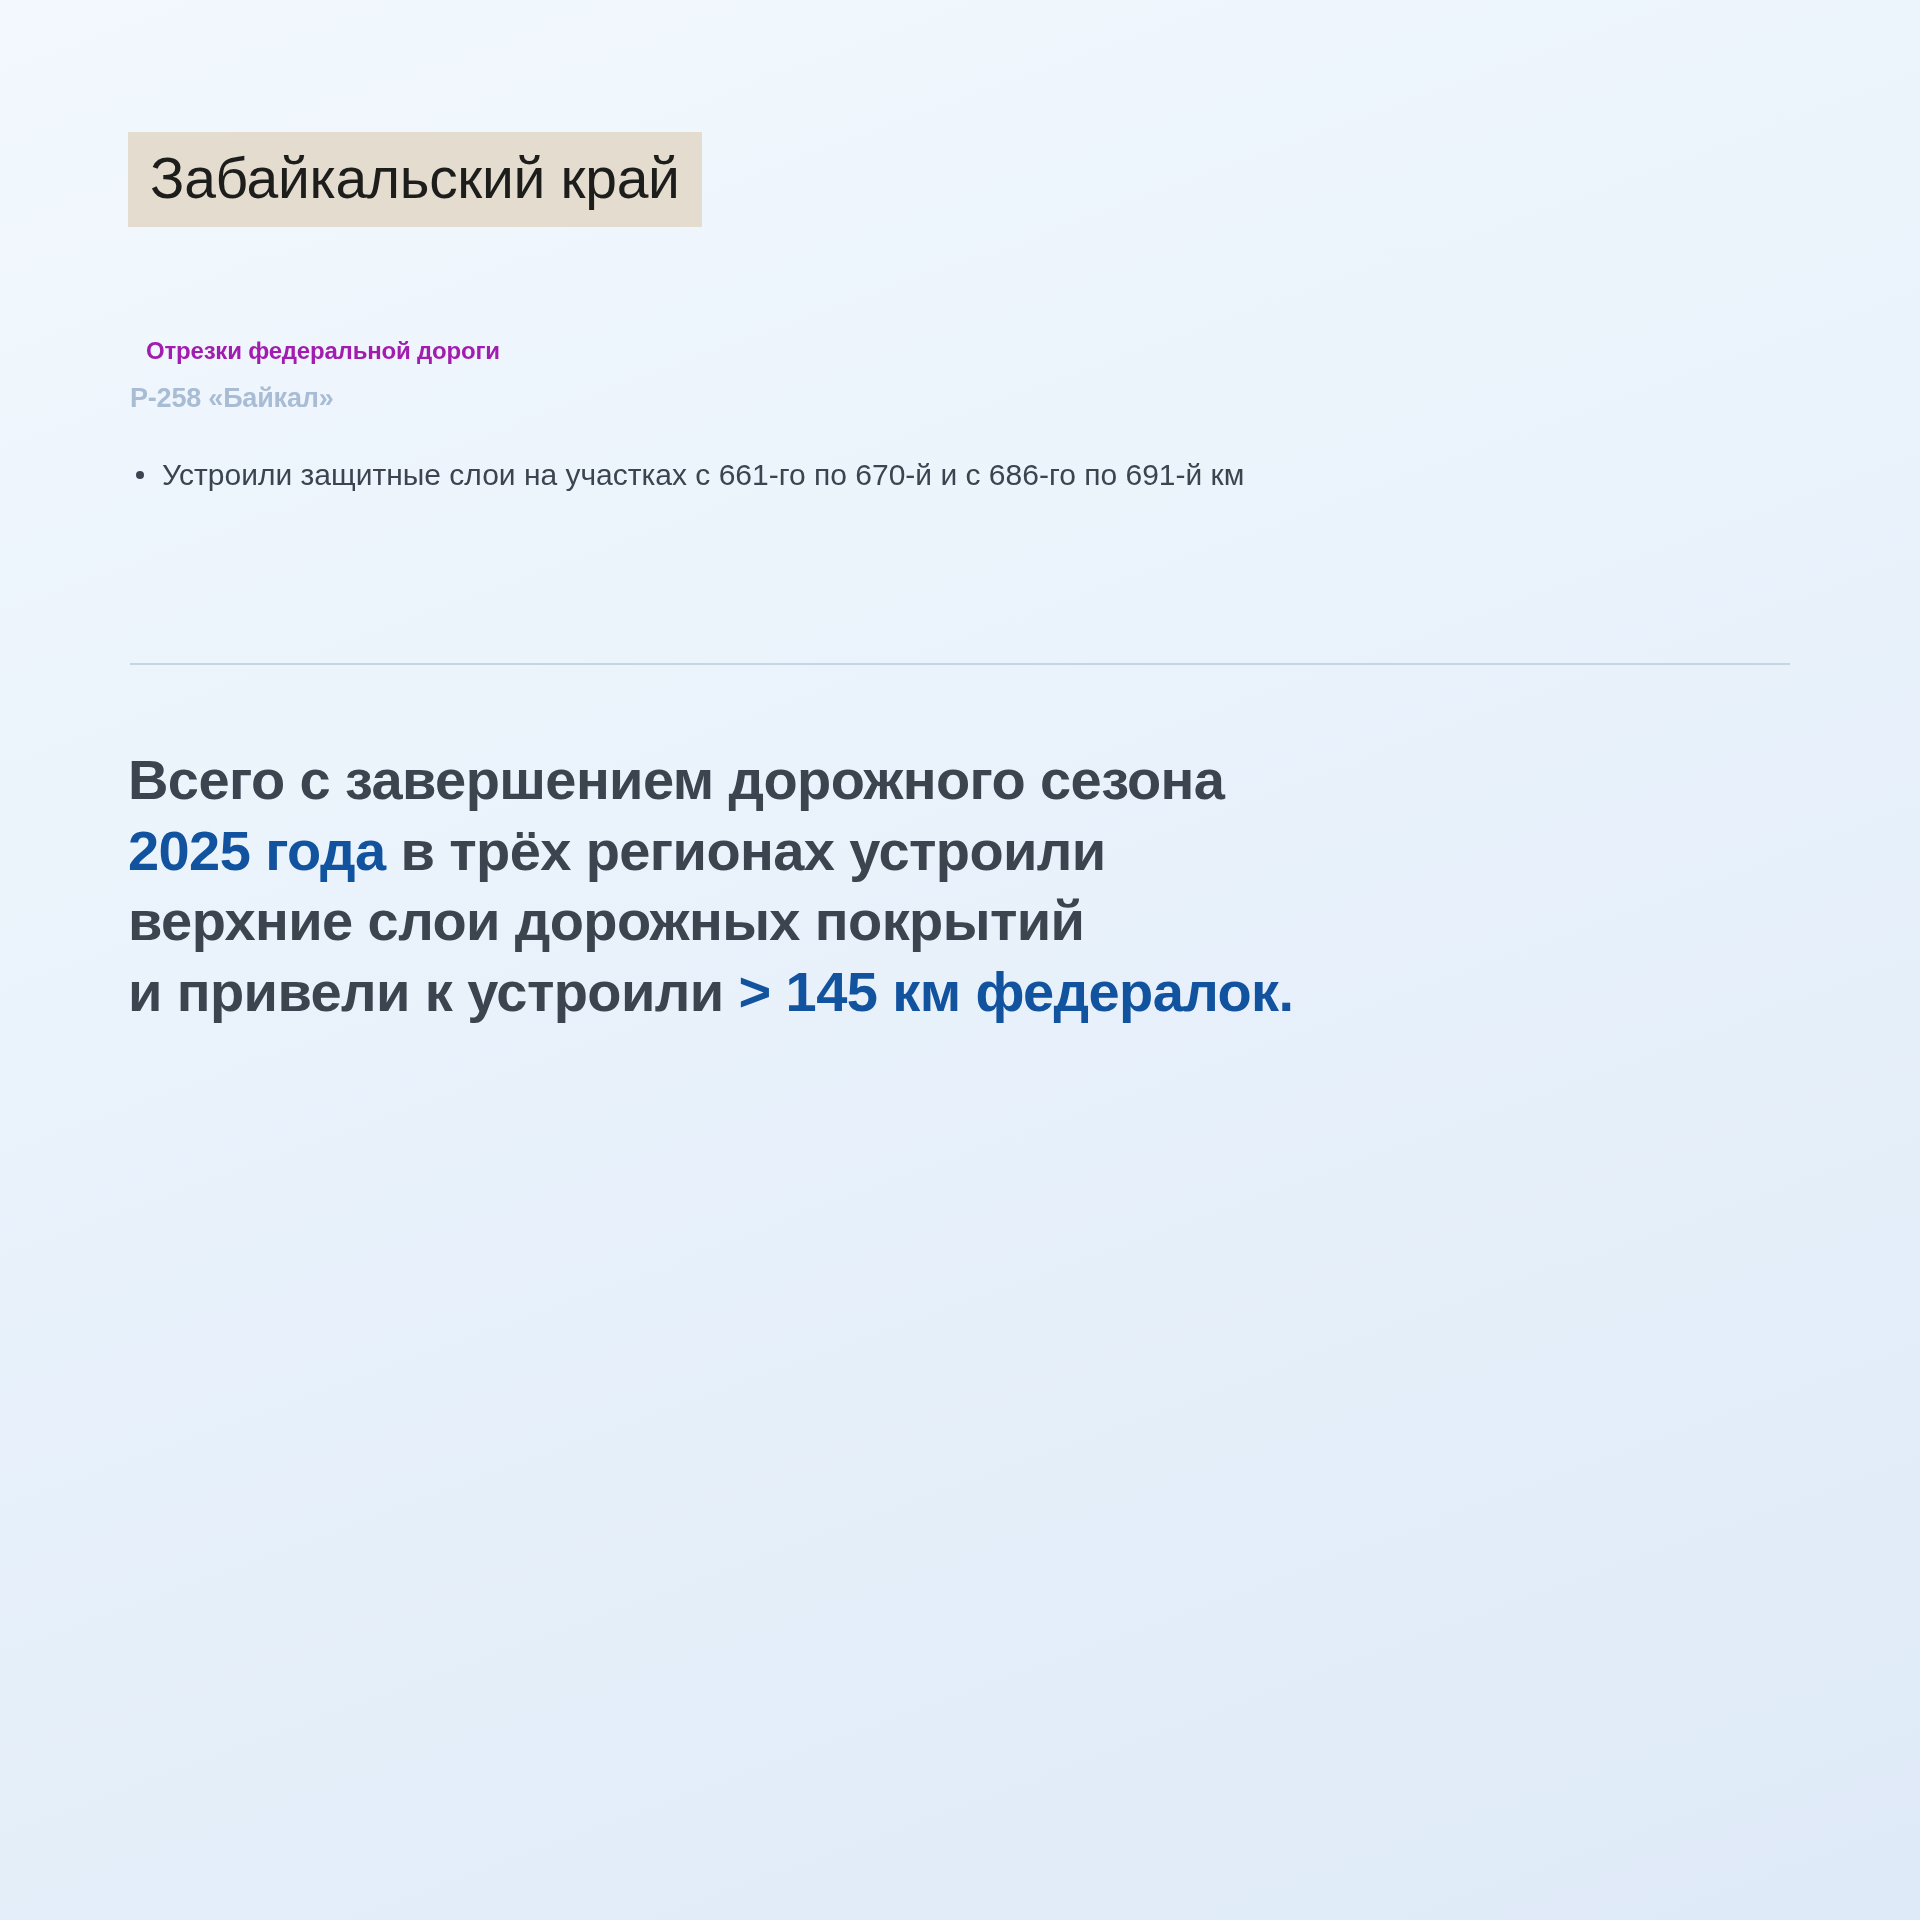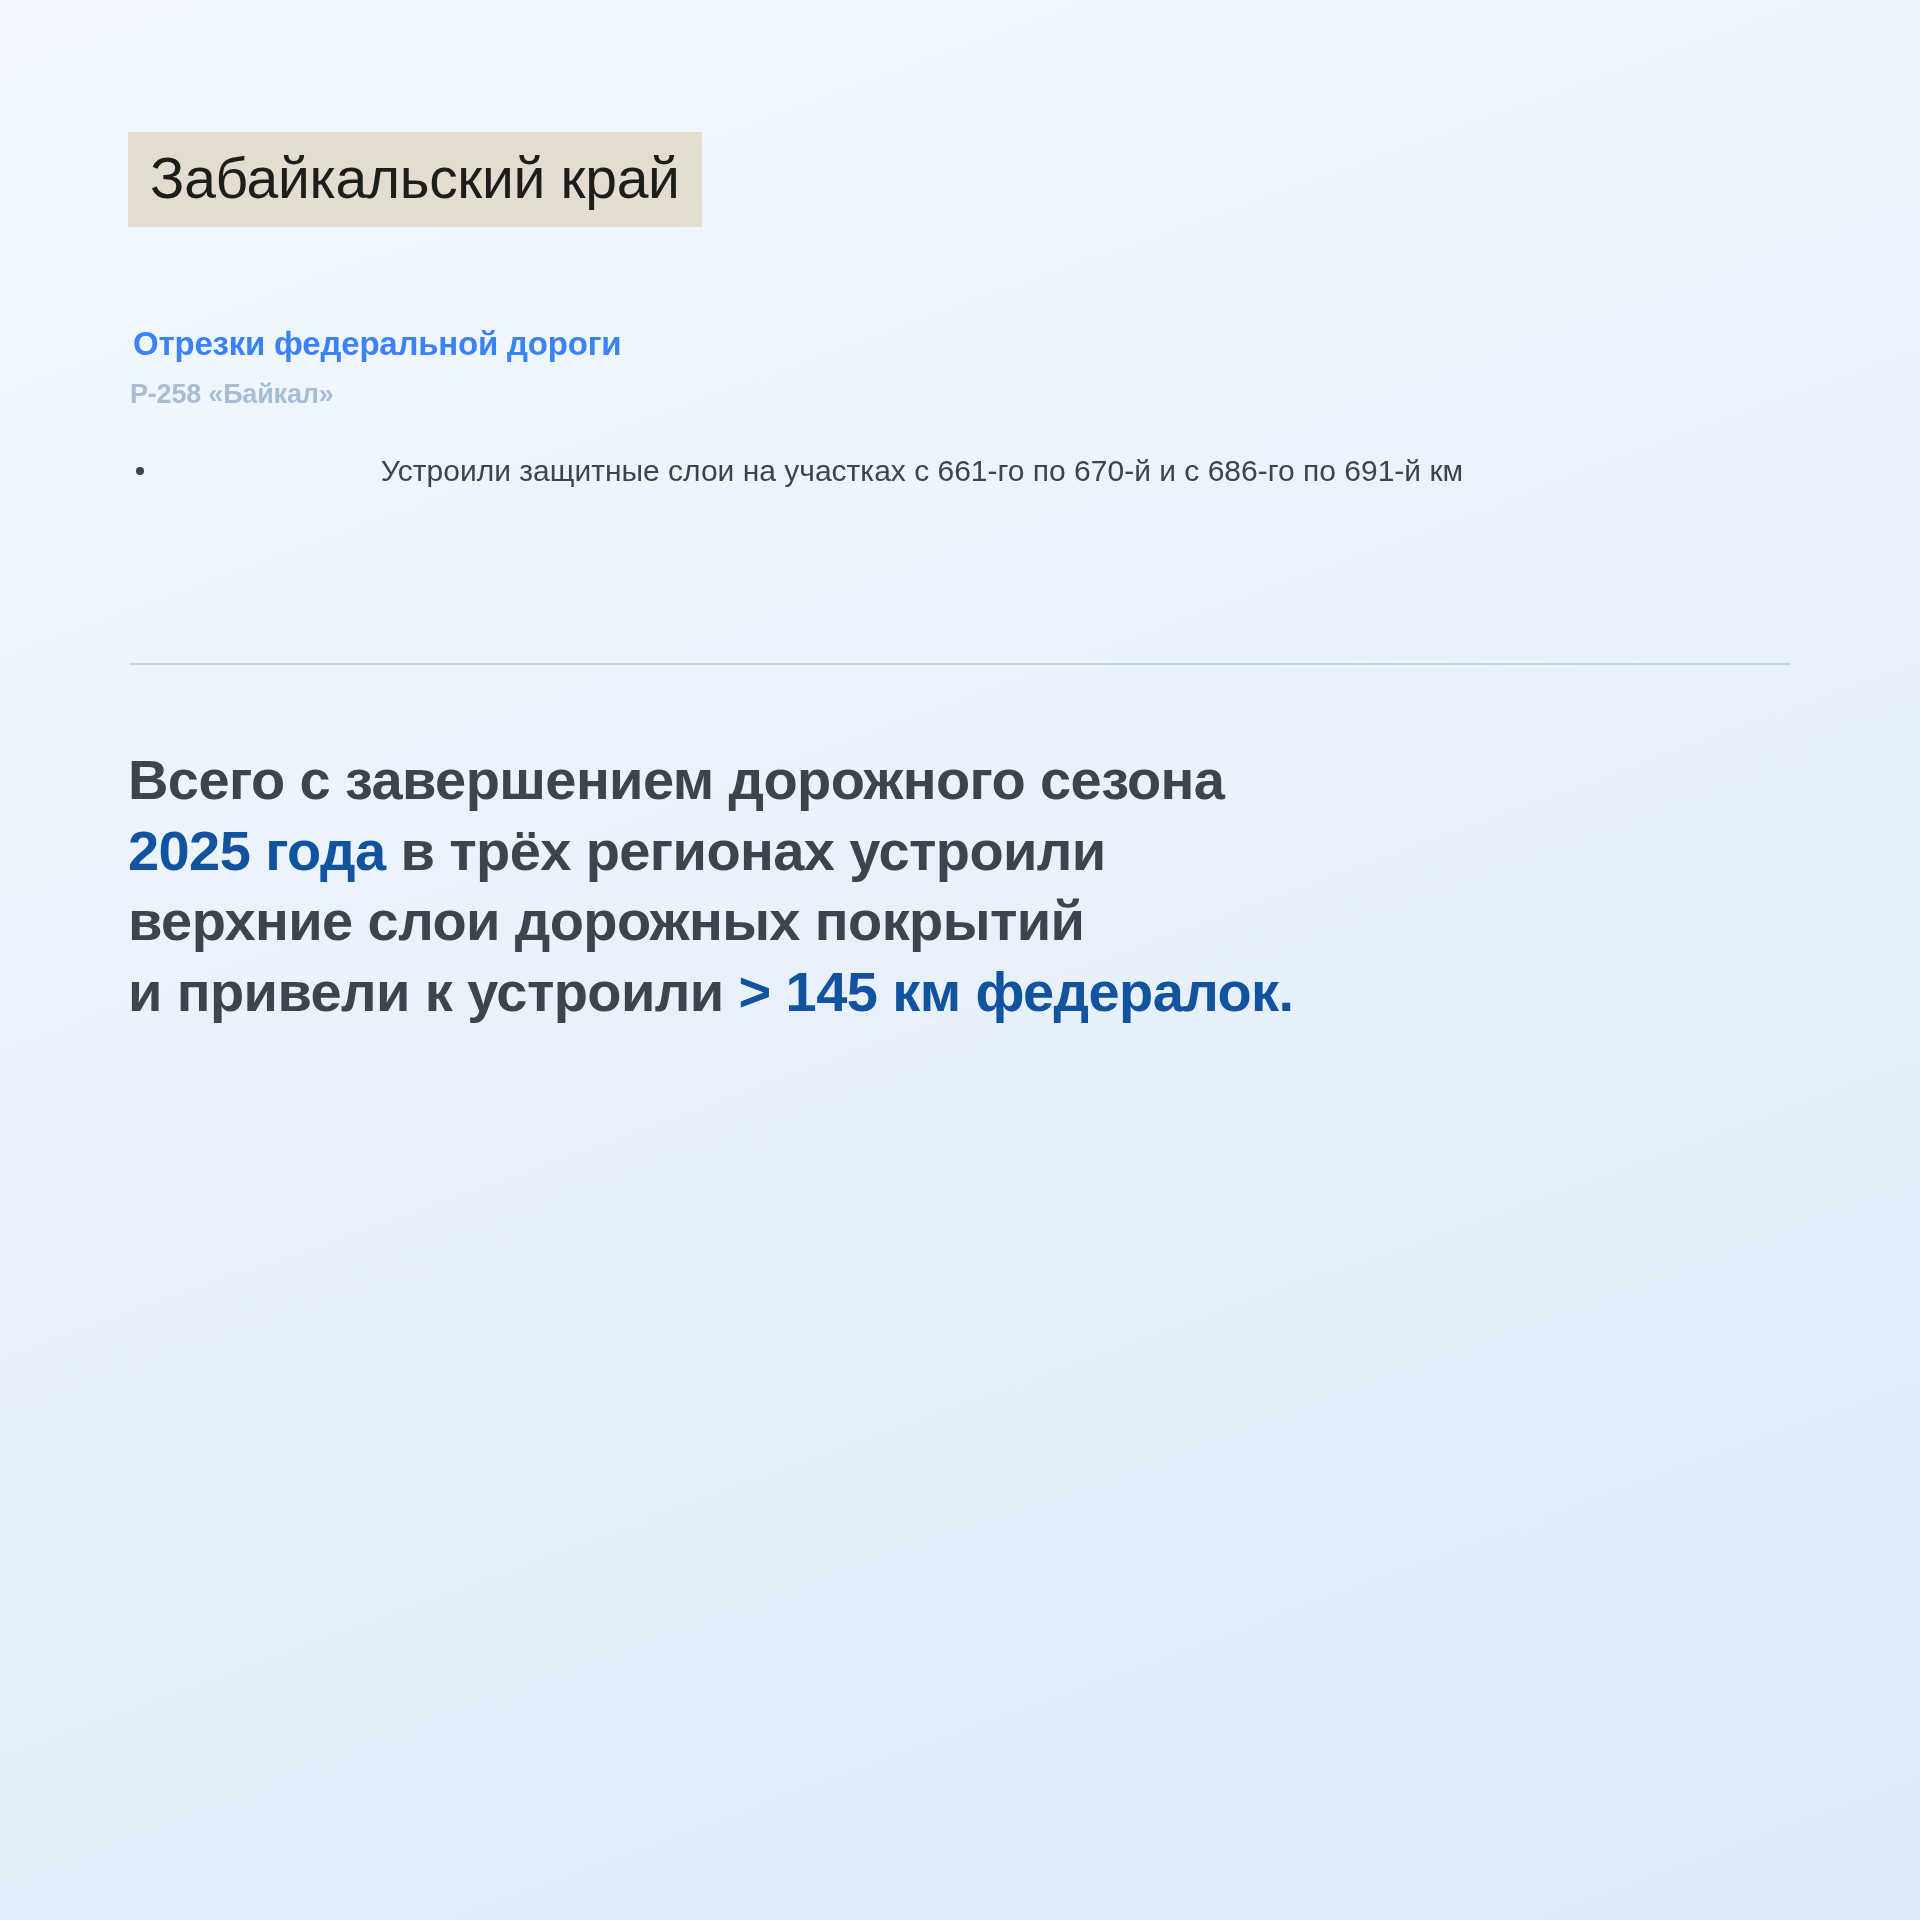--- a/index.html
+++ b/index.html
@@ -39,42 +39,41 @@
   }
 
   
   .road-block {
     position: absolute;
     left: 130px;
     top: 320px;
     width: 1660px;
   }
   .road-heading {
-    color: #3b82f6;
-    font-size: 33px;
+    color: #a21caf;
+    font-size: 24px;
     font-weight: 700;
     letter-spacing: -0.2px;
     line-height: 1.25;
-    margin: 3px;
+    margin: 16px;
   }
   .road-subheading {
     color: #a8bcd4;
     font-size: 27px;
     font-weight: 700;
     letter-spacing: -0.2px;
     line-height: 1.25;
     margin: 14px 0 0 0;
   }
 
   
   .bullet-list {
     list-style: none;
     margin: 36px 0 0 0;
     padding: 0;
-    text-align: center;
   }
   .bullet-item {
     position: relative;
     padding-left: 32px;
     color: #3c4450;
     font-size: 30px;
     line-height: 1.5;
     max-width: 1520px;
   }
   .bullet-item::before {

